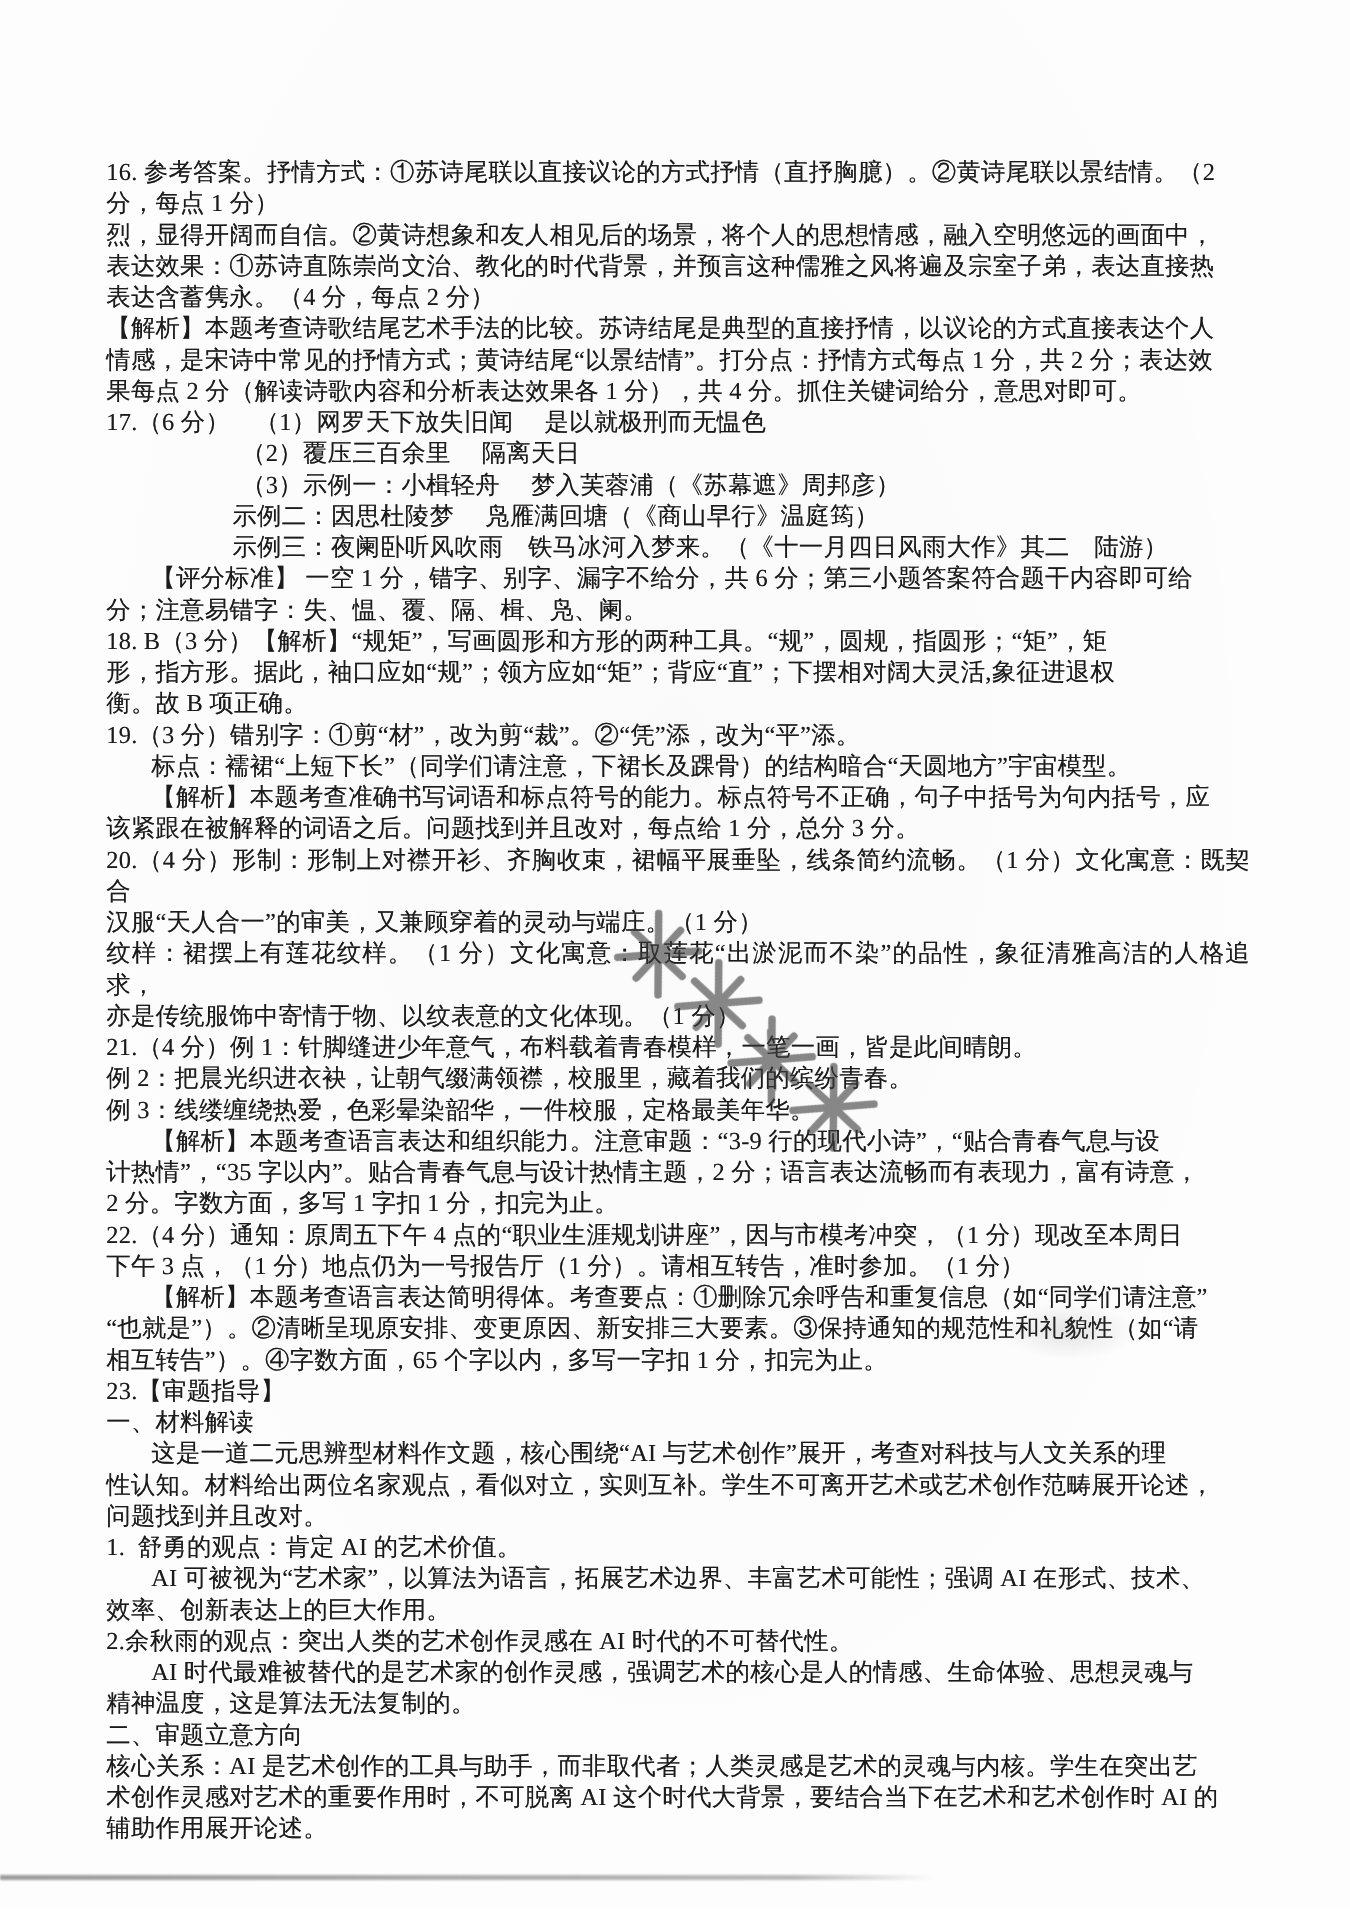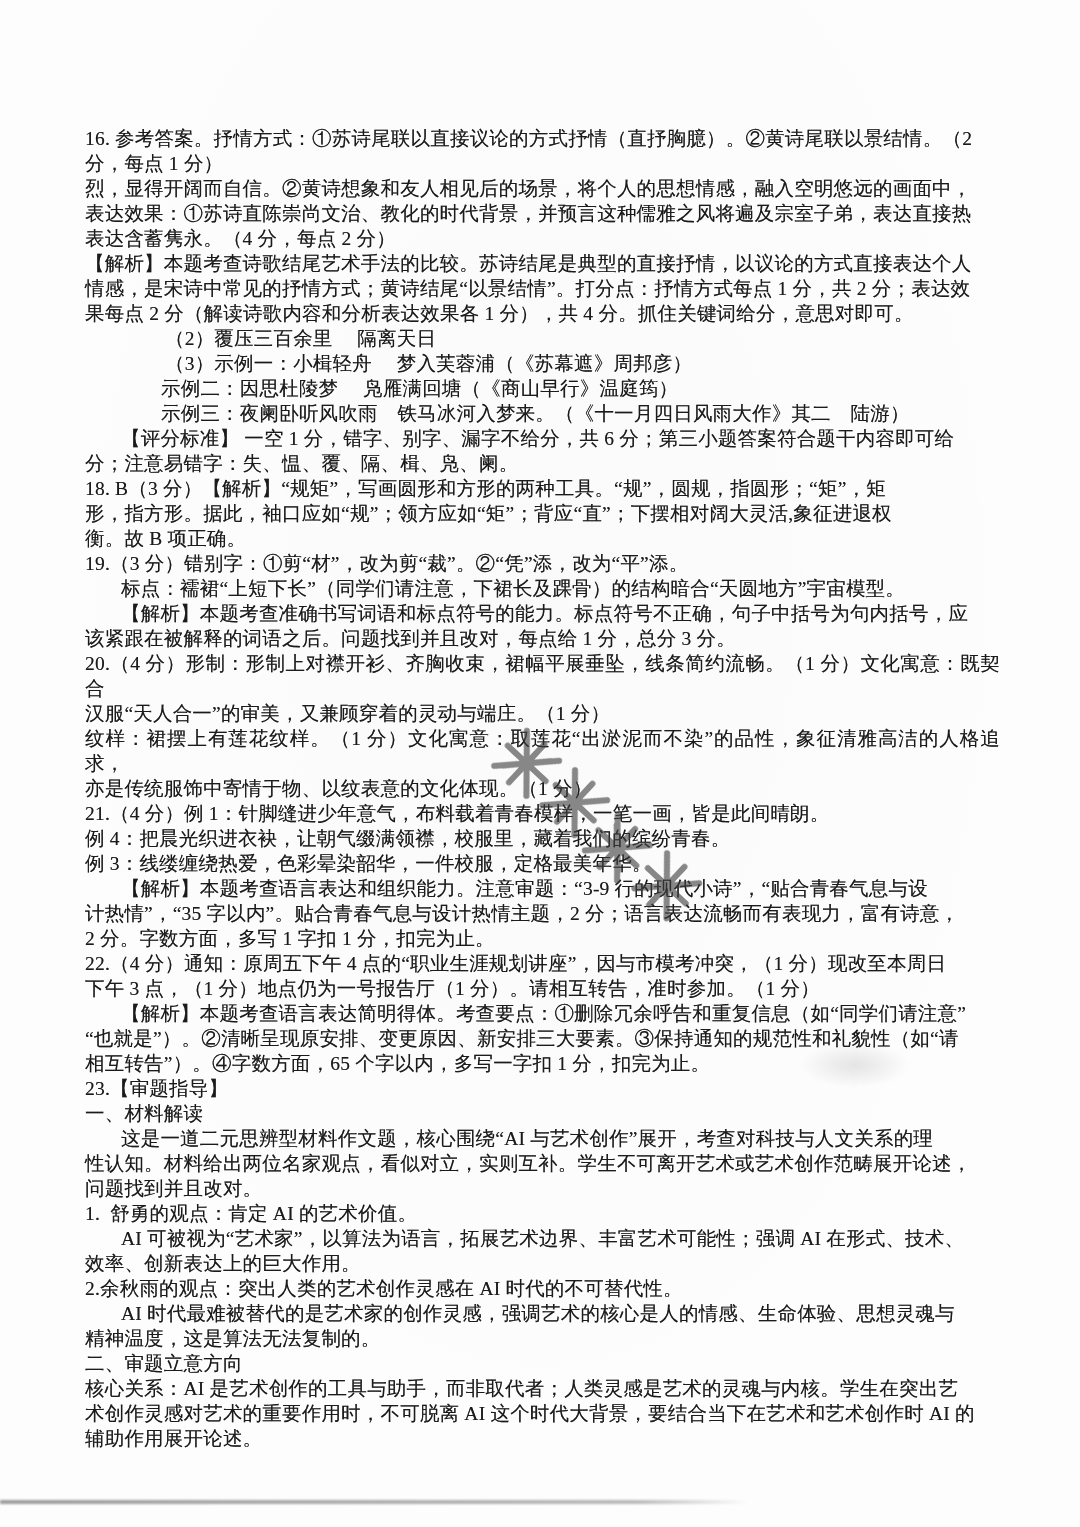--- a/index.html
+++ b/index.html
@@ -21,22 +21,22 @@
     left: 85px; top: 126px; width: 915px;
     color: #1b1b1b;
     font-size: 19.5px;
     line-height: 25px;
     letter-spacing: 0.2px;
     text-align: justify;
   }
   .line { white-space: pre-wrap; min-height: 25px; }
   .ind-0 { margin-left: 0; }
   .ind-1 { margin-left: 36px; }
-  .ind-2 { margin-left: 80px; }
-  .ind-3 { margin-left: 76px; font-family: Liberation Serif, serif; }
+  .ind-2 { margin-left: 108px; }
+  .ind-3 { margin-left: 101px; font-family: Liberation Serif, serif; }
   
   .doc .line { text-shadow: 0 0 0.4px rgba(20,20,20,0.55); }
 
   .watermark {
     position: absolute;
     left: 488px; top: 738px;
     width: 90px; height: 250px;
     transform: rotate(-47deg);
     transform-origin: 30px 20px;
     opacity: 0.72;
@@ -66,39 +66,40 @@
   <div class="doc">
 
   <div class="line ind-0">16. 参考答案。抒情方式：①苏诗尾联以直接议论的方式抒情（直抒胸臆）。②黄诗尾联以景结情。（2</div>
       <div class="line ind-0">分，每点 1 分）</div>
       <div class="line ind-0">烈，显得开阔而自信。②黄诗想象和友人相见后的场景，将个人的思想情感，融入空明悠远的画面中，</div>
       <div class="line ind-0">表达效果：①苏诗直陈崇尚文治、教化的时代背景，并预言这种儒雅之风将遍及宗室子弟，表达直接热</div>
       <div class="line ind-0">表达含蓄隽永。（4 分，每点 2 分）</div>
       <div class="line ind-0">【解析】本题考查诗歌结尾艺术手法的比较。苏诗结尾是典型的直接抒情，以议论的方式直接表达个人</div>
       <div class="line ind-0">情感，是宋诗中常见的抒情方式；黄诗结尾“以景结情”。打分点：抒情方式每点 1 分，共 2 分；表达效</div>
       <div class="line ind-0">果每点 2 分（解读诗歌内容和分析表达效果各 1 分），共 4 分。抓住关键词给分，意思对即可。</div>
+      <div class="line ind-0">17.（6 分）　（1）网罗天下放失旧闻　 是以就极刑而无愠色</div>
       <div class="line ind-2">（2）覆压三百余里　 隔离天日</div>
       <div class="line ind-2">（3）示例一：小楫轻舟　 梦入芙蓉浦（《苏幕遮》周邦彦）</div>
       <div class="line ind-3">示例二：因思杜陵梦　 凫雁满回塘（《商山早行》温庭筠）</div>
       <div class="line ind-3">示例三：夜阑卧听风吹雨　铁马冰河入梦来。（《十一月四日风雨大作》其二　陆游）</div>
       <div class="line ind-1">【评分标准】 一空 1 分，错字、别字、漏字不给分，共 6 分；第三小题答案符合题干内容即可给</div>
       <div class="line ind-0">分；注意易错字：失、愠、覆、隔、楫、凫、阑。</div>
       <div class="line ind-0">18. B（3 分）【解析】“规矩”，写画圆形和方形的两种工具。“规”，圆规，指圆形；“矩”，矩</div>
       <div class="line ind-0">形，指方形。据此，袖口应如“规”；领方应如“矩”；背应“直”；下摆相对阔大灵活,象征进退权</div>
       <div class="line ind-0">衡。故 B 项正确。</div>
       <div class="line ind-0">19.（3 分）错别字：①剪“材”，改为剪“裁”。②“凭”添，改为“平”添。</div>
       <div class="line ind-1">标点：襦裙“上短下长”（同学们请注意，下裙长及踝骨）的结构暗合“天圆地方”宇宙模型。</div>
       <div class="line ind-1">【解析】本题考查准确书写词语和标点符号的能力。标点符号不正确，句子中括号为句内括号，应</div>
       <div class="line ind-0">该紧跟在被解释的词语之后。问题找到并且改对，每点给 1 分，总分 3 分。</div>
       <div class="line ind-0">20.（4 分）形制：形制上对襟开衫、齐胸收束，裙幅平展垂坠，线条简约流畅。（1 分）文化寓意：既契合</div>
       <div class="line ind-0">汉服“天人合一”的审美，又兼顾穿着的灵动与端庄。（1 分）</div>
       <div class="line ind-0">纹样：裙摆上有莲花纹样。（1 分）文化寓意：取莲花“出淤泥而不染”的品性，象征清雅高洁的人格追求，</div>
       <div class="line ind-0">亦是传统服饰中寄情于物、以纹表意的文化体现。（1 分）</div>
       <div class="line ind-0">21.（4 分）例 1：针脚缝进少年意气，布料载着青春模样，一笔一画，皆是此间晴朗。</div>
-      <div class="line ind-0">例 4：把晨光织进衣袂，让朝气缀满领襟，校服里，藏着我们的缤纷青春。</div>
+      <div class="line ind-0">例 2：把晨光织进衣袂，让朝气缀满领襟，校服里，藏着我们的缤纷青春。</div>
       <div class="line ind-0">例 3：线缕缠绕热爱，色彩晕染韶华，一件校服，定格最美年华。</div>
       <div class="line ind-1">【解析】本题考查语言表达和组织能力。注意审题：“3-9 行的现代小诗”，“贴合青春气息与设</div>
       <div class="line ind-0">计热情”，“35 字以内”。贴合青春气息与设计热情主题，2 分；语言表达流畅而有表现力，富有诗意，</div>
       <div class="line ind-0">2 分。字数方面，多写 1 字扣 1 分，扣完为止。</div>
       <div class="line ind-0">22.（4 分）通知：原周五下午 4 点的“职业生涯规划讲座”，因与市模考冲突，（1 分）现改至本周日</div>
       <div class="line ind-0">下午 3 点，（1 分）地点仍为一号报告厅（1 分）。请相互转告，准时参加。（1 分）</div>
       <div class="line ind-1">【解析】本题考查语言表达简明得体。考查要点：①删除冗余呼告和重复信息（如“同学们请注意”</div>
       <div class="line ind-0">“也就是”）。②清晰呈现原安排、变更原因、新安排三大要素。③保持通知的规范性和礼貌性（如“请</div>
       <div class="line ind-0">相互转告”）。④字数方面，65 个字以内，多写一字扣 1 分，扣完为止。</div>
       <div class="line ind-0">23.【审题指导】</div>

